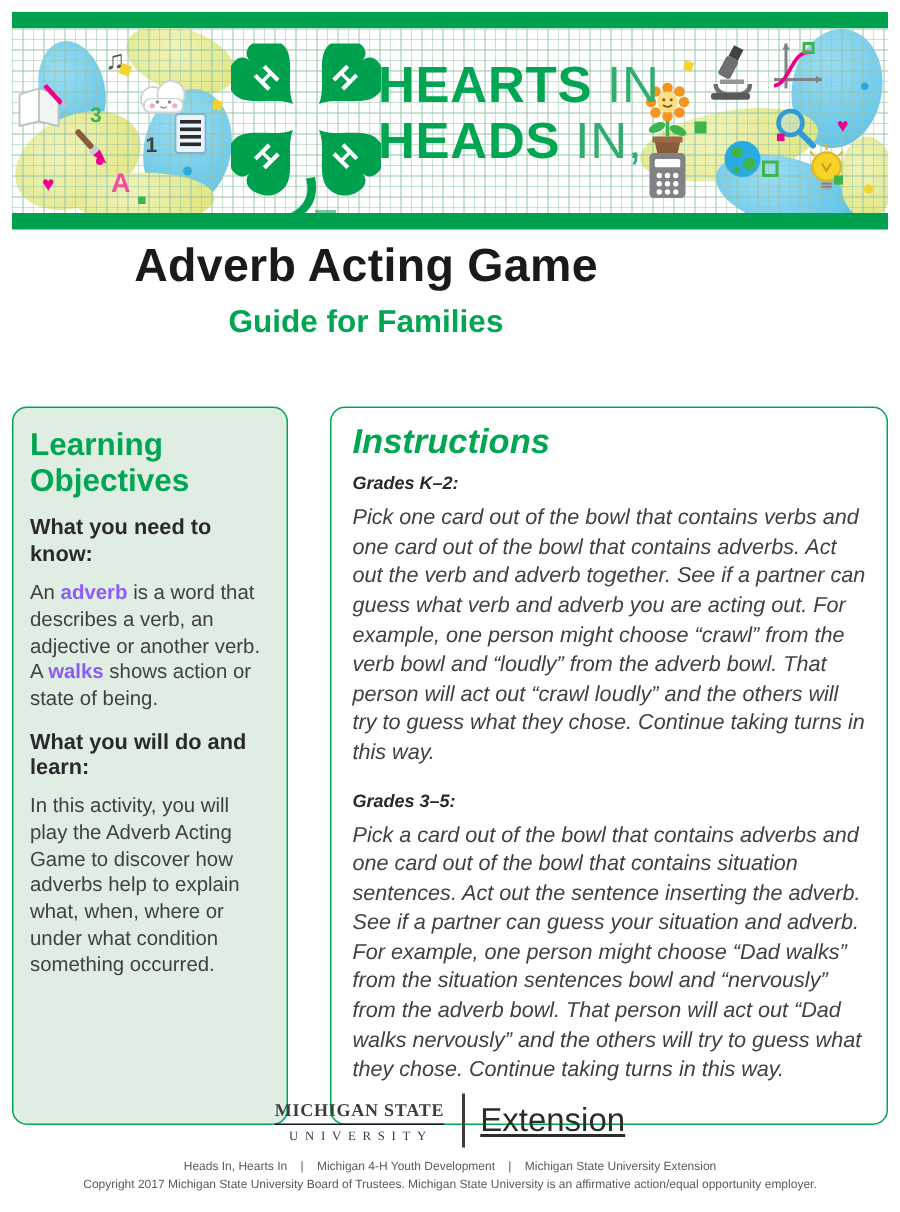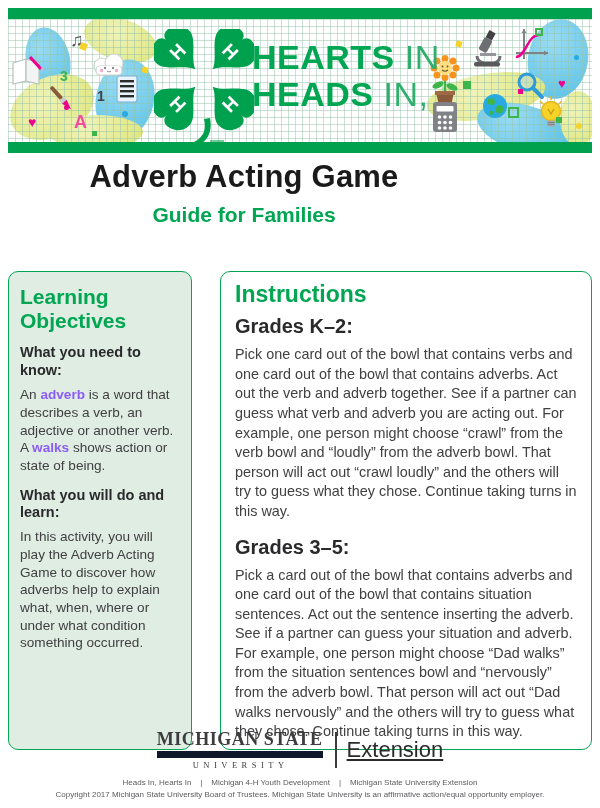--- a/index.html
+++ b/index.html
@@ -28,38 +28,38 @@
 
   
   .title-block{position:absolute;top:159px;left:0;width:488px;text-align:center;z-index:5;}
   .title-main{font-size:31px;font-weight:bold;color:#1a1a1a;letter-spacing:.2px;}
   .title-sub{font-size:21px;font-weight:bold;color:#00A651;margin-top:8px;}
 
   
   .panels{position:absolute;left:8px;top:243px;width:584px;height:479px;display:flex;gap:28px;margin-top:28px;}
   .panel{border:1.5px solid #00A651;border-radius:10px;box-sizing:border-box;}
   .panel-left{width:184px;background:#DFEDE3;padding:10px 11px;}
-  .panel-right{flex:1;background:#ffffff;padding:8px 14px;}
+  .panel-right{flex:1;background:#ffffff;padding:8px 14px;font-style:italic;}
   .panel-h{color:#00A651;font-weight:bold;}
   .panel-left .panel-h{font-size:21px;line-height:1.13;margin:3px 0 2px 0;}
   .panel-right .panel-h{font-size:23px;line-height:1.1;margin:2px 0 4px 0;}
   .sec-h{font-weight:bold;color:#2a2a2c;}
   .panel-left .sec-h{font-size:14.5px;line-height:1.2;margin-top:12px;}
   .panel-left .sec-body{font-size:13.6px;line-height:1.3;margin-top:7px;}
-  .panel-right .sec-h{font-size:20px;margin-top:8px;}
+  .panel-right .sec-h{font-size:12px;margin-top:8px;}
   .panel-right .sec-body{font-size:14.4px;line-height:1.36;margin-top:7px;}
   .panel-right .sec-h + .sec-body{margin-bottom:14px;}
   .b{font-weight:bold;color:#8b5cf6;}
 
   
   .footer{position:absolute;top:729px;left:0;width:600px;text-align:center;}
   .msu-row{display:flex;justify-content:center;align-items:center;}
   .msu-wordmark{text-align:center;color:#3d3d3f;}
-  .msu-top{font-family:"Liberation Serif","DejaVu Serif",serif;font-weight:bold;font-size:18px;
-           letter-spacing:.5px;border-bottom:7px solid #0f172a;padding-bottom:1px;}
+  .msu-top{font-family:"Liberation Serif","DejaVu Serif",serif;font-weight:bold;font-size:12px;
+           letter-spacing:.5px;border-bottom:1px solid #0f172a;padding-bottom:1px;}
   .msu-bottom{font-family:"Liberation Serif","DejaVu Serif",serif;font-size:8.5px;
               letter-spacing:4.5px;margin-top:2px;text-indent:2px;}
   .msu-divider{width:2px;height:36px;background:#3d3d3f;margin:0 10px 0 12px;}
   .msu-extension{font-size:22px;color:#2b2b2b;text-decoration:underline;}
   .credit{font-size:8px;color:#5a5b5e;margin-top:8px;white-space:pre;}
   .copyright{font-size:8px;color:#5a5b5e;margin-top:3px;}
 </style>
 </head>
 <body>
 

